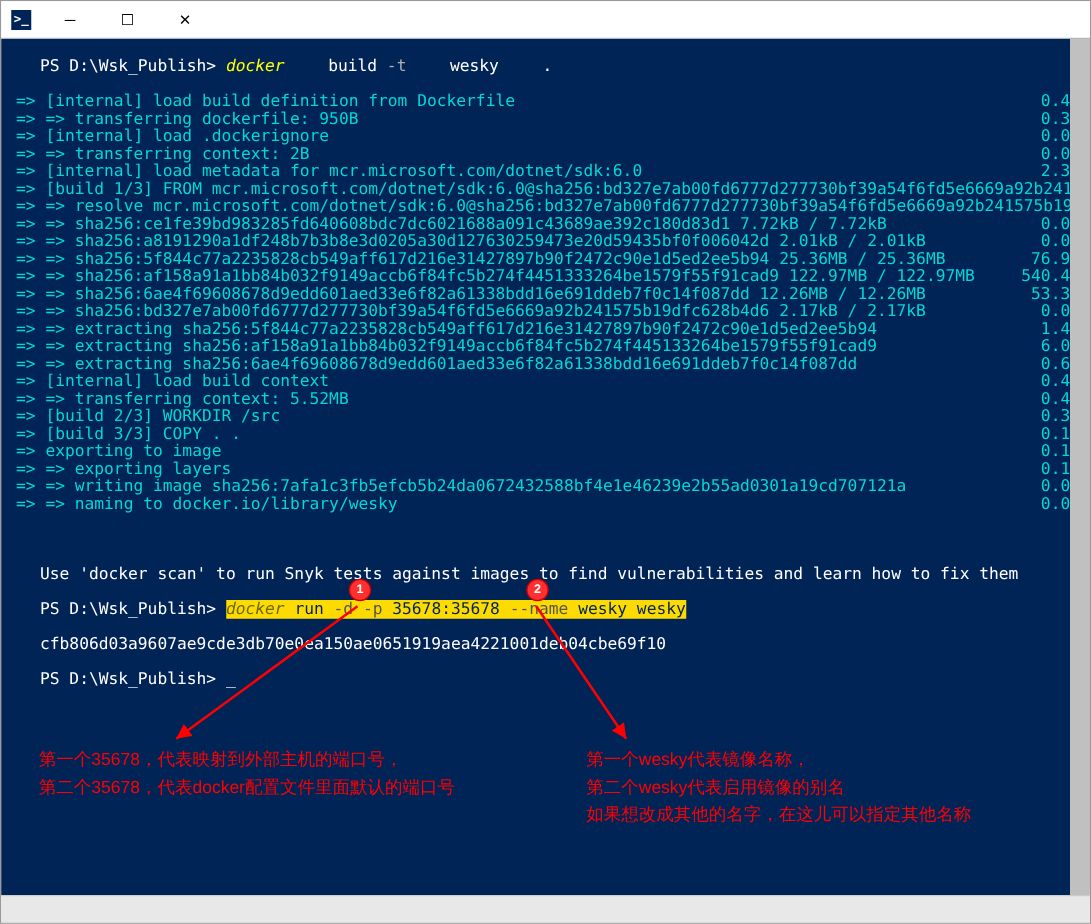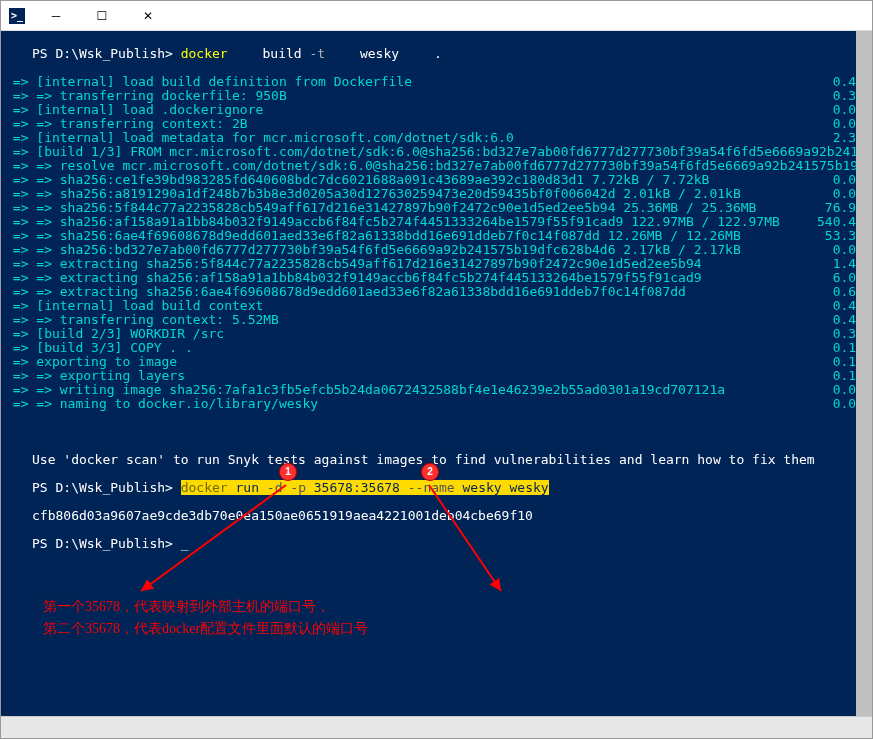--- a/index.html
+++ b/index.html
@@ -5,21 +5,21 @@
 * { margin: 0; padding: 0; box-sizing: border-box; }
 body { font-family: Consolas, monospace; font-size: 13px; background: #e8e8e8; }
 .window { width: 873px; height: 739px; background: #fff; border: 1px solid #999; display: flex; flex-direction: column; position: relative; }
 .titlebar { height: 30px; background: #fff; display: flex; align-items: center; border-bottom: 1px solid #ddd; }
 .titlebar-icon { width: 16px; height: 16px; background: #012456; margin: 0 8px; display: flex; align-items: center; justify-content: center; color: #fff; font-size: 10px; font-weight: bold; }
 .titlebar-title { flex: 1; font-size: 12px; font-family: "Segoe UI", sans-serif; color: #000; }
 .titlebar-btns { display: flex; height: 100%; }
 .titlebar-btn { width: 46px; height: 100%; display: flex; align-items: center; justify-content: center; font-size: 12px; cursor: pointer; font-family: "Segoe UI", sans-serif; }
 .terminal { flex: 1; background: #012456; color: #c0c0c0; padding: 2px 4px; overflow: hidden; position: relative; white-space: pre; line-height: 14px; }
 .cyan { color: #00d7d7; }
-.yellow { color: #ffff00; }
+.yellow { color: #ffff00; font-style: italic; }
 .white { color: #ffffff; margin-left: 27px; }
 .gray { color: #b0b0b0; }
 .selected { background: #fedb00; color: #012456; }
 .selected .yellow { color: #6b6b00; }
 .selected .gray { color: #555; }
 .row { display: block; }
 .build-row { display: flex; justify-content: space-between; width: 100%; }
 .build-left { flex: 0 0 auto; }
 .build-right { flex: 0 0 auto; padding-right: 4px; }
 .callout { position: absolute; width: 18px; height: 18px; background: #ff3030; border-radius: 50%; color: #fff; font-size: 10px; font-weight: bold; display: flex; align-items: center; justify-content: center; z-index: 10; border: 1px solid #cc0000; font-family: Arial, sans-serif; }
@@ -64,23 +64,28 @@
     </svg>
     <svg class="arrow-svg" style="left:420px; top:450px;" width="120" height="120">
       <defs>
           <marker id="ah2" markerWidth="8" markerHeight="8" refX="6" refY="3" orient="auto">
             <path d="M0,0 L6,3 L0,6 Z" fill="#ff0000"></path>
           </marker>
         </defs>
       <line x1="8" y1="4" x2="80" y2="110" stroke="#ff0000" stroke-width="2" marker-end="url(#ah2)"></line>
     </svg>
 
-    <div class="annotation" style="left:42px; top:565px; width:420px;font-family:Liberation Serif, serif;">
+    <div class="annotation" style="left:30px; top:565px; width:420px;">
       <div>第一个35678，代表映射到外部主机的端口号，</div>
       <div>第二个35678，代表docker配置文件里面默认的端口号</div>
+    </div>
+    <div class="annotation" style="left:468px; top:565px; width:380px;">
+      <div>第一个wesky代表镜像名称，</div>
+      <div>第二个wesky代表启用镜像的别名</div>
+      <div>如果想改成其他的名字，在这儿可以指定其他名称</div>
     </div>
   </div>
 
   <div class="scrollbar">
     <div class="scrollbar-thumb"></div>
   </div>
 
   <div class="bottombar"></div>
 </div>
 

